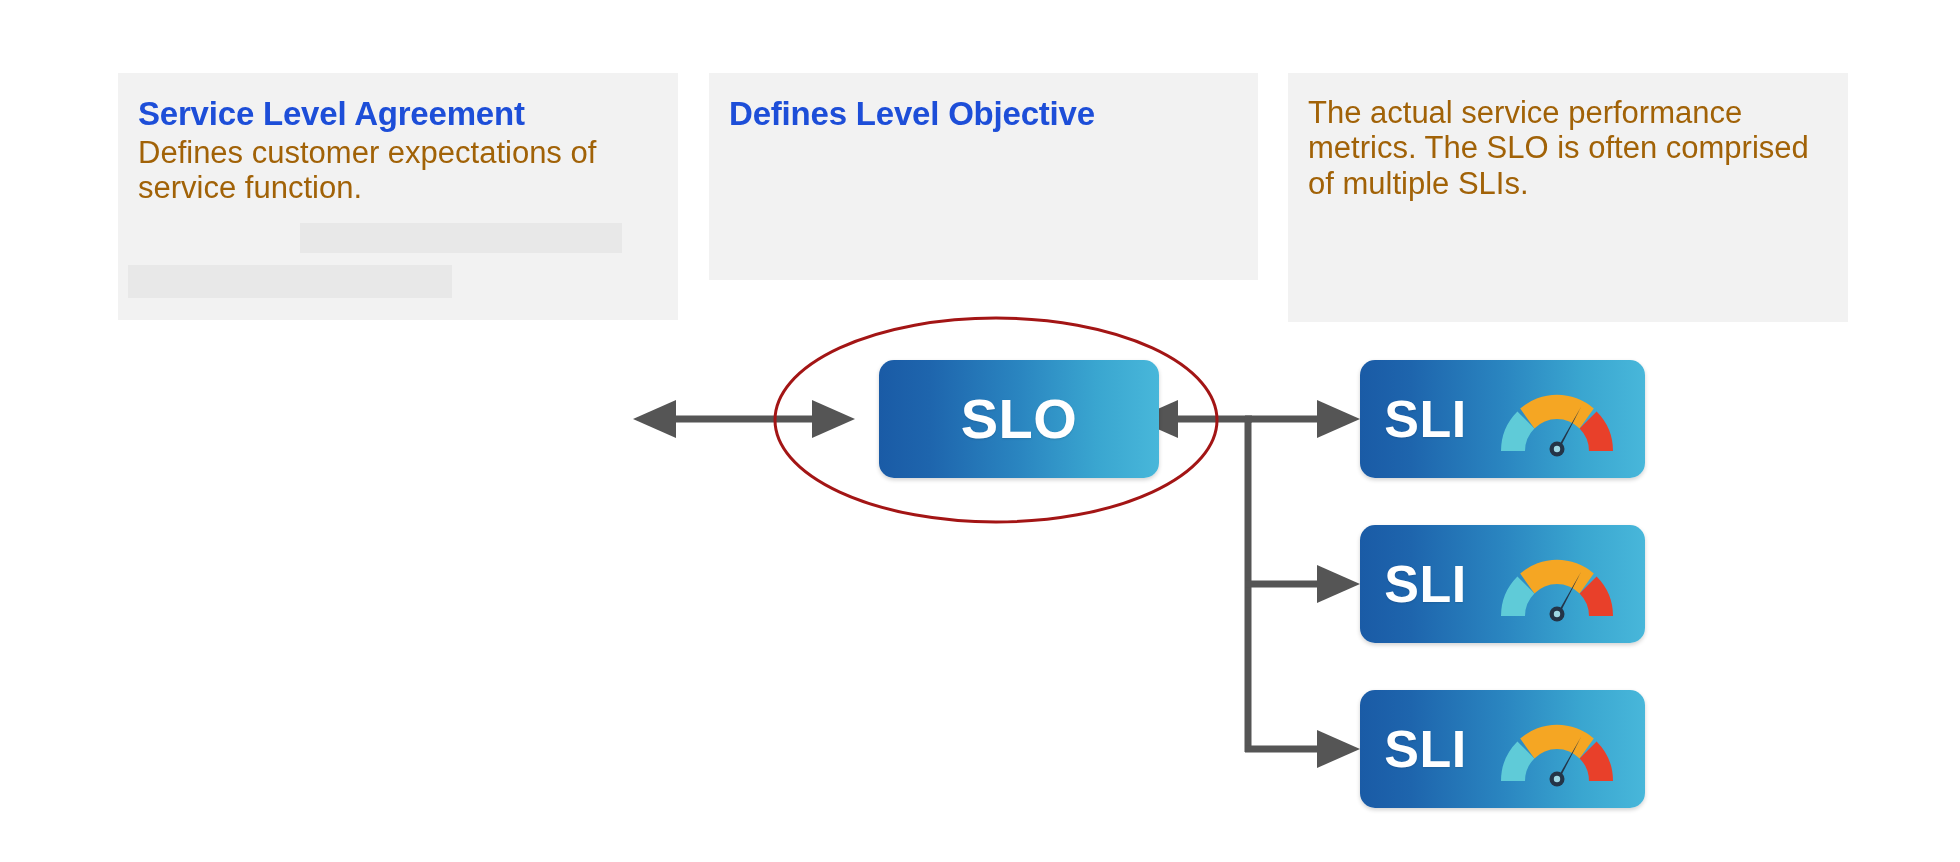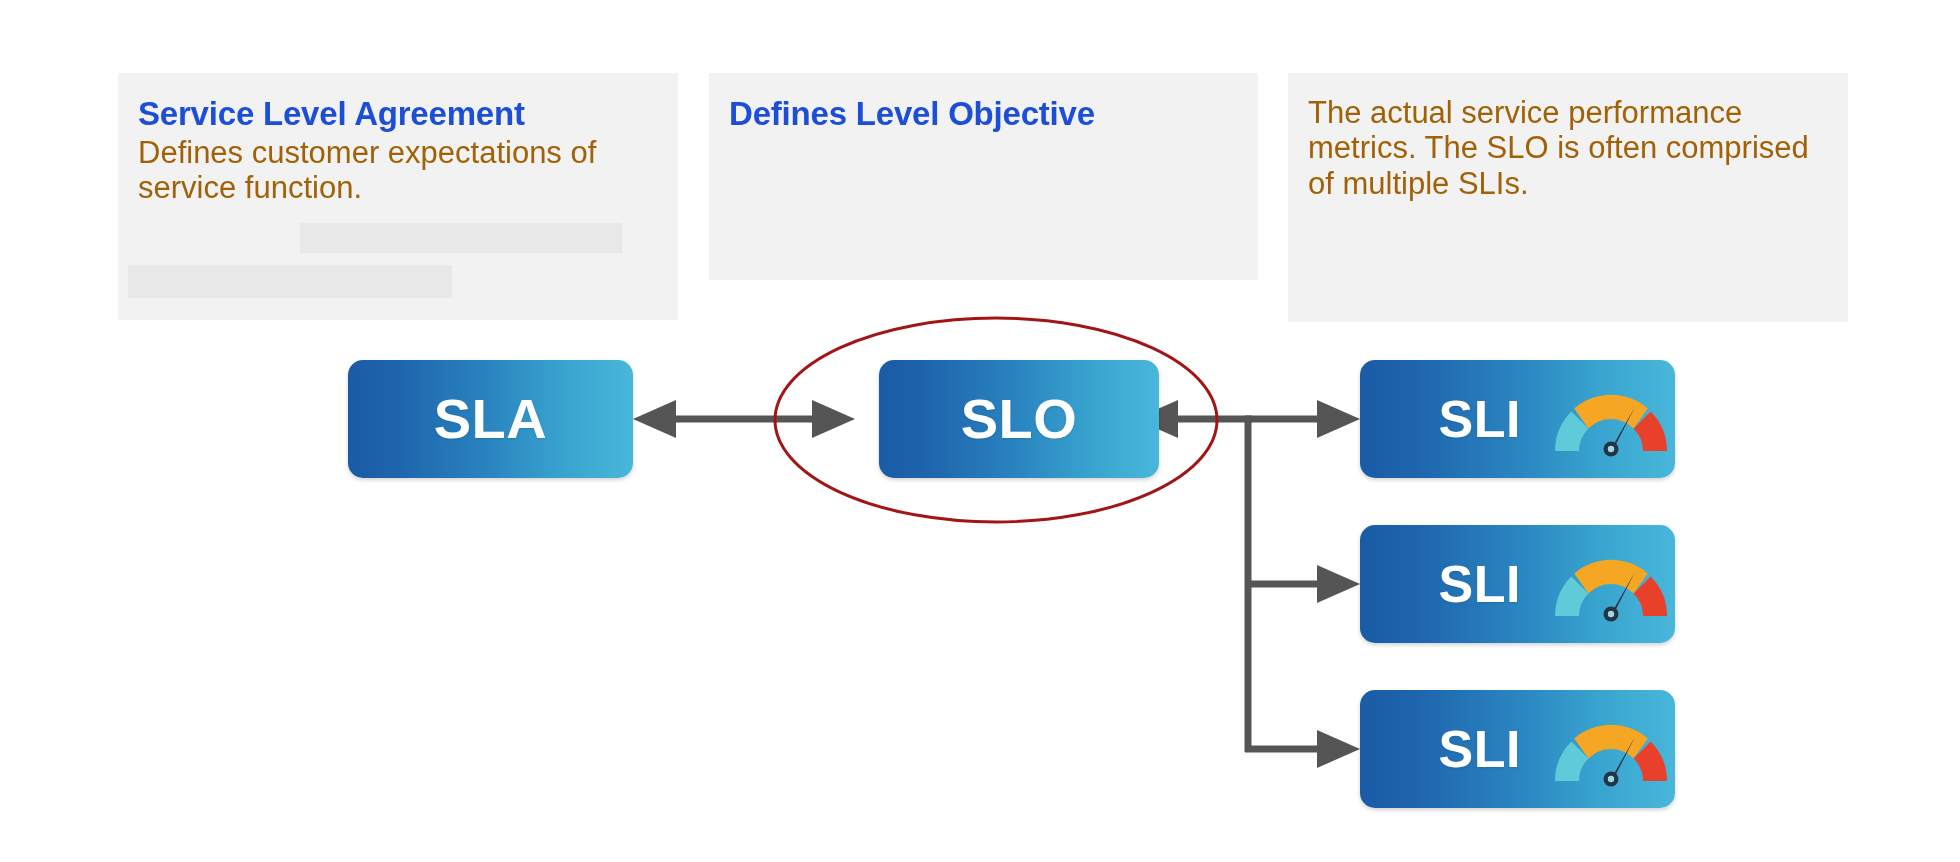--- a/index.html
+++ b/index.html
@@ -65,22 +65,21 @@
     text-shadow: 0 1px 2px rgba(0,0,0,0.12);
     line-height: 1;
   }
   .badge-solo .badge-label,
   .badge-sla .badge-label {
     font-size: 56px;
     width: 100%;
     text-align: center;
   }
   .badge-sli {
-    justify-content: flex-end;
-    padding-left: 30px;
+    justify-content: center;
   }
   .badge-sli .badge-label {
     font-size: 52px;
   }
   .gauge {
     margin-left: 26px;
     display: block;
     flex: 0 0 auto;
   }
 
@@ -144,23 +143,20 @@
 
     <line class="conn-line" x1="1245" y1="584" x2="1330" y2="584"></line>
     <polygon class="conn-head" points="1360,584 1317,565 1317,603"></polygon>
 
     <line class="conn-line" x1="1245" y1="749" x2="1330" y2="749"></line>
     <polygon class="conn-head" points="1360,749 1317,730 1317,768"></polygon>
 
     <ellipse class="highlight-ellipse" cx="996" cy="420" rx="221" ry="102"></ellipse>
   </svg>
 
-  <div class="badge badge-sla" style="left:348px; top:360px; width:285px; height:118px;">
-    <span class="badge-label">SLA</span>
-  </div>
 
   <div class="badge badge-solo" style="left:855px; top:360px; width:280px; height:118px;margin-left:24px;">
     <span class="badge-label">SLO</span>
   </div>
 
   <div class="badge badge-sli" style="left:1360px; top:360px; width:285px; height:118px;">
     <span class="badge-label">SLI</span>
     <svg class="gauge" width="128" height="80" viewBox="0 0 128 80">
       <path d="M 8 72 A 56 56 0 0 1 24.4 32.4 L 41.4 49.4 A 32 32 0 0 0 32 72 Z" fill="#5fcbd8"></path>
       <path d="M 27.2 29.6 A 56 56 0 0 1 100.8 29.6 L 86.6 49.4 A 32 32 0 0 0 41.4 49.4 Z" fill="#f5a623"></path>

